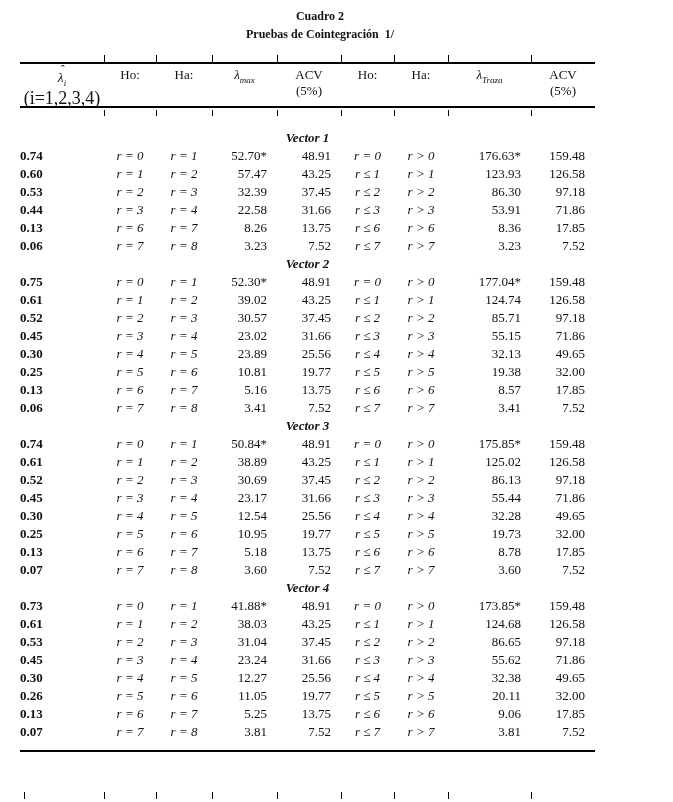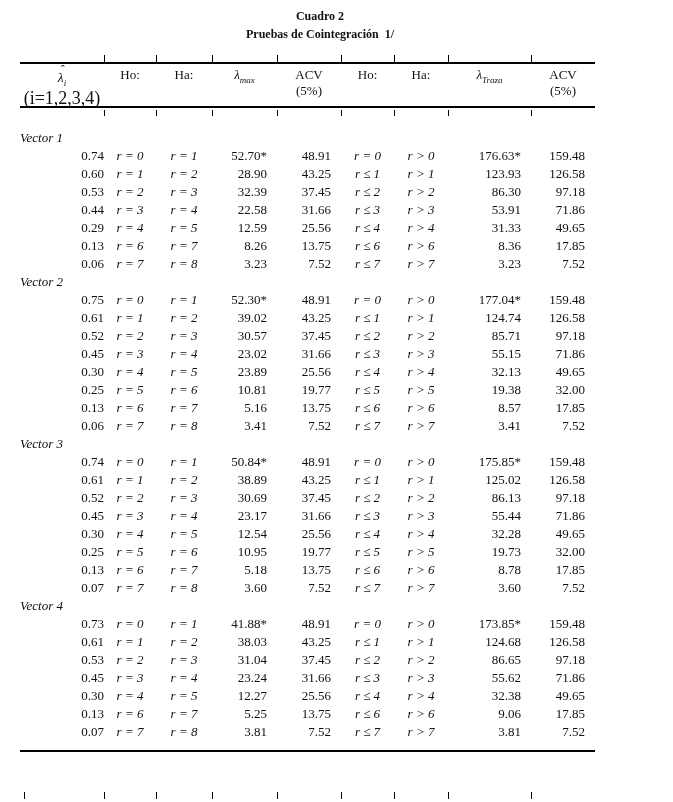--- a/index.html
+++ b/index.html
@@ -25,25 +25,25 @@
     border-top:2px solid #000; border-bottom:2px solid #000;
     font-size:13px;
   }
   thead tr { border-bottom:2px solid #000; height:44px; }
   th {
     font-weight:normal; vertical-align:top; padding:3px 0 0 0;
     text-align:center; font-size:13px; line-height:16px;
   }
   th.eig-th { padding-top:6px; }
   td { height:18px; padding:0; font-size:13px; line-height:18px; white-space:nowrap; }
-  .c-eig { text-align:right; }
+  .c-eig { text-align:left;font-weight:bold; }
   .c-hyp { text-align:center; font-style:italic; }
   .c-num { text-align:right; padding-right:10px; }
   tr.vec-label-row td {
-    text-align:left; font-weight:normal; font-style:italic; height:18px;
+    text-align:center; font-weight:bold; font-style:italic; height:18px;
   }
   tr.spacer-top td { height:22px; }
   tr.spacer-bottom td { height:10px; }
   .itsym { font-style:italic; }
   sub { font-size:9px; font-style:italic; }
   .eigsym { position:relative; display:inline-block; font-style:italic; font-size:13.5px; }
   .hat { position:absolute; left:3px; top:-8px; font-size:12px; font-style:normal; }
   .eigrange { font-size:18px; line-height:15px; }
   .acv-pct { line-height:15px; }
   .tick {
@@ -108,21 +108,21 @@
           <td class="c-num">48.91</td>
           <td class="c-hyp">r = 0</td>
           <td class="c-hyp">r &gt; 0</td>
           <td class="c-num">176.63*</td>
           <td class="c-num">159.48</td>
         </tr>
         <tr>
           <td class="c-eig">0.60</td>
           <td class="c-hyp">r = 1</td>
           <td class="c-hyp">r = 2</td>
-          <td class="c-num">28.90</td>
+          <td class="c-num">57.47</td>
           <td class="c-num">43.25</td>
           <td class="c-hyp">r ≤ 1</td>
           <td class="c-hyp">r &gt; 1</td>
           <td class="c-num">123.93</td>
           <td class="c-num">126.58</td>
         </tr>
         <tr>
           <td class="c-eig">0.53</td>
           <td class="c-hyp">r = 2</td>
           <td class="c-hyp">r = 3</td>
@@ -138,31 +138,20 @@
           <td class="c-hyp">r = 3</td>
           <td class="c-hyp">r = 4</td>
           <td class="c-num">22.58</td>
           <td class="c-num">31.66</td>
           <td class="c-hyp">r ≤ 3</td>
           <td class="c-hyp">r &gt; 3</td>
           <td class="c-num">53.91</td>
           <td class="c-num">71.86</td>
         </tr>
         <tr>
-          <td class="c-eig">0.29</td>
-          <td class="c-hyp">r = 4</td>
-          <td class="c-hyp">r = 5</td>
-          <td class="c-num">12.59</td>
-          <td class="c-num">25.56</td>
-          <td class="c-hyp">r ≤ 4</td>
-          <td class="c-hyp">r &gt; 4</td>
-          <td class="c-num">31.33</td>
-          <td class="c-num">49.65</td>
-        </tr>
-        <tr>
           <td class="c-eig">0.13</td>
           <td class="c-hyp">r = 6</td>
           <td class="c-hyp">r = 7</td>
           <td class="c-num">8.26</td>
           <td class="c-num">13.75</td>
           <td class="c-hyp">r ≤ 6</td>
           <td class="c-hyp">r &gt; 6</td>
           <td class="c-num">8.36</td>
           <td class="c-num">17.85</td>
         </tr>
@@ -409,20 +398,31 @@
         <tr>
           <td class="c-eig">0.30</td>
           <td class="c-hyp">r = 4</td>
           <td class="c-hyp">r = 5</td>
           <td class="c-num">12.27</td>
           <td class="c-num">25.56</td>
           <td class="c-hyp">r ≤ 4</td>
           <td class="c-hyp">r &gt; 4</td>
           <td class="c-num">32.38</td>
           <td class="c-num">49.65</td>
+        </tr>
+        <tr>
+          <td class="c-eig">0.26</td>
+          <td class="c-hyp">r = 5</td>
+          <td class="c-hyp">r = 6</td>
+          <td class="c-num">11.05</td>
+          <td class="c-num">19.77</td>
+          <td class="c-hyp">r ≤ 5</td>
+          <td class="c-hyp">r &gt; 5</td>
+          <td class="c-num">20.11</td>
+          <td class="c-num">32.00</td>
         </tr>
         <tr>
           <td class="c-eig">0.13</td>
           <td class="c-hyp">r = 6</td>
           <td class="c-hyp">r = 7</td>
           <td class="c-num">5.25</td>
           <td class="c-num">13.75</td>
           <td class="c-hyp">r ≤ 6</td>
           <td class="c-hyp">r &gt; 6</td>
           <td class="c-num">9.06</td>

